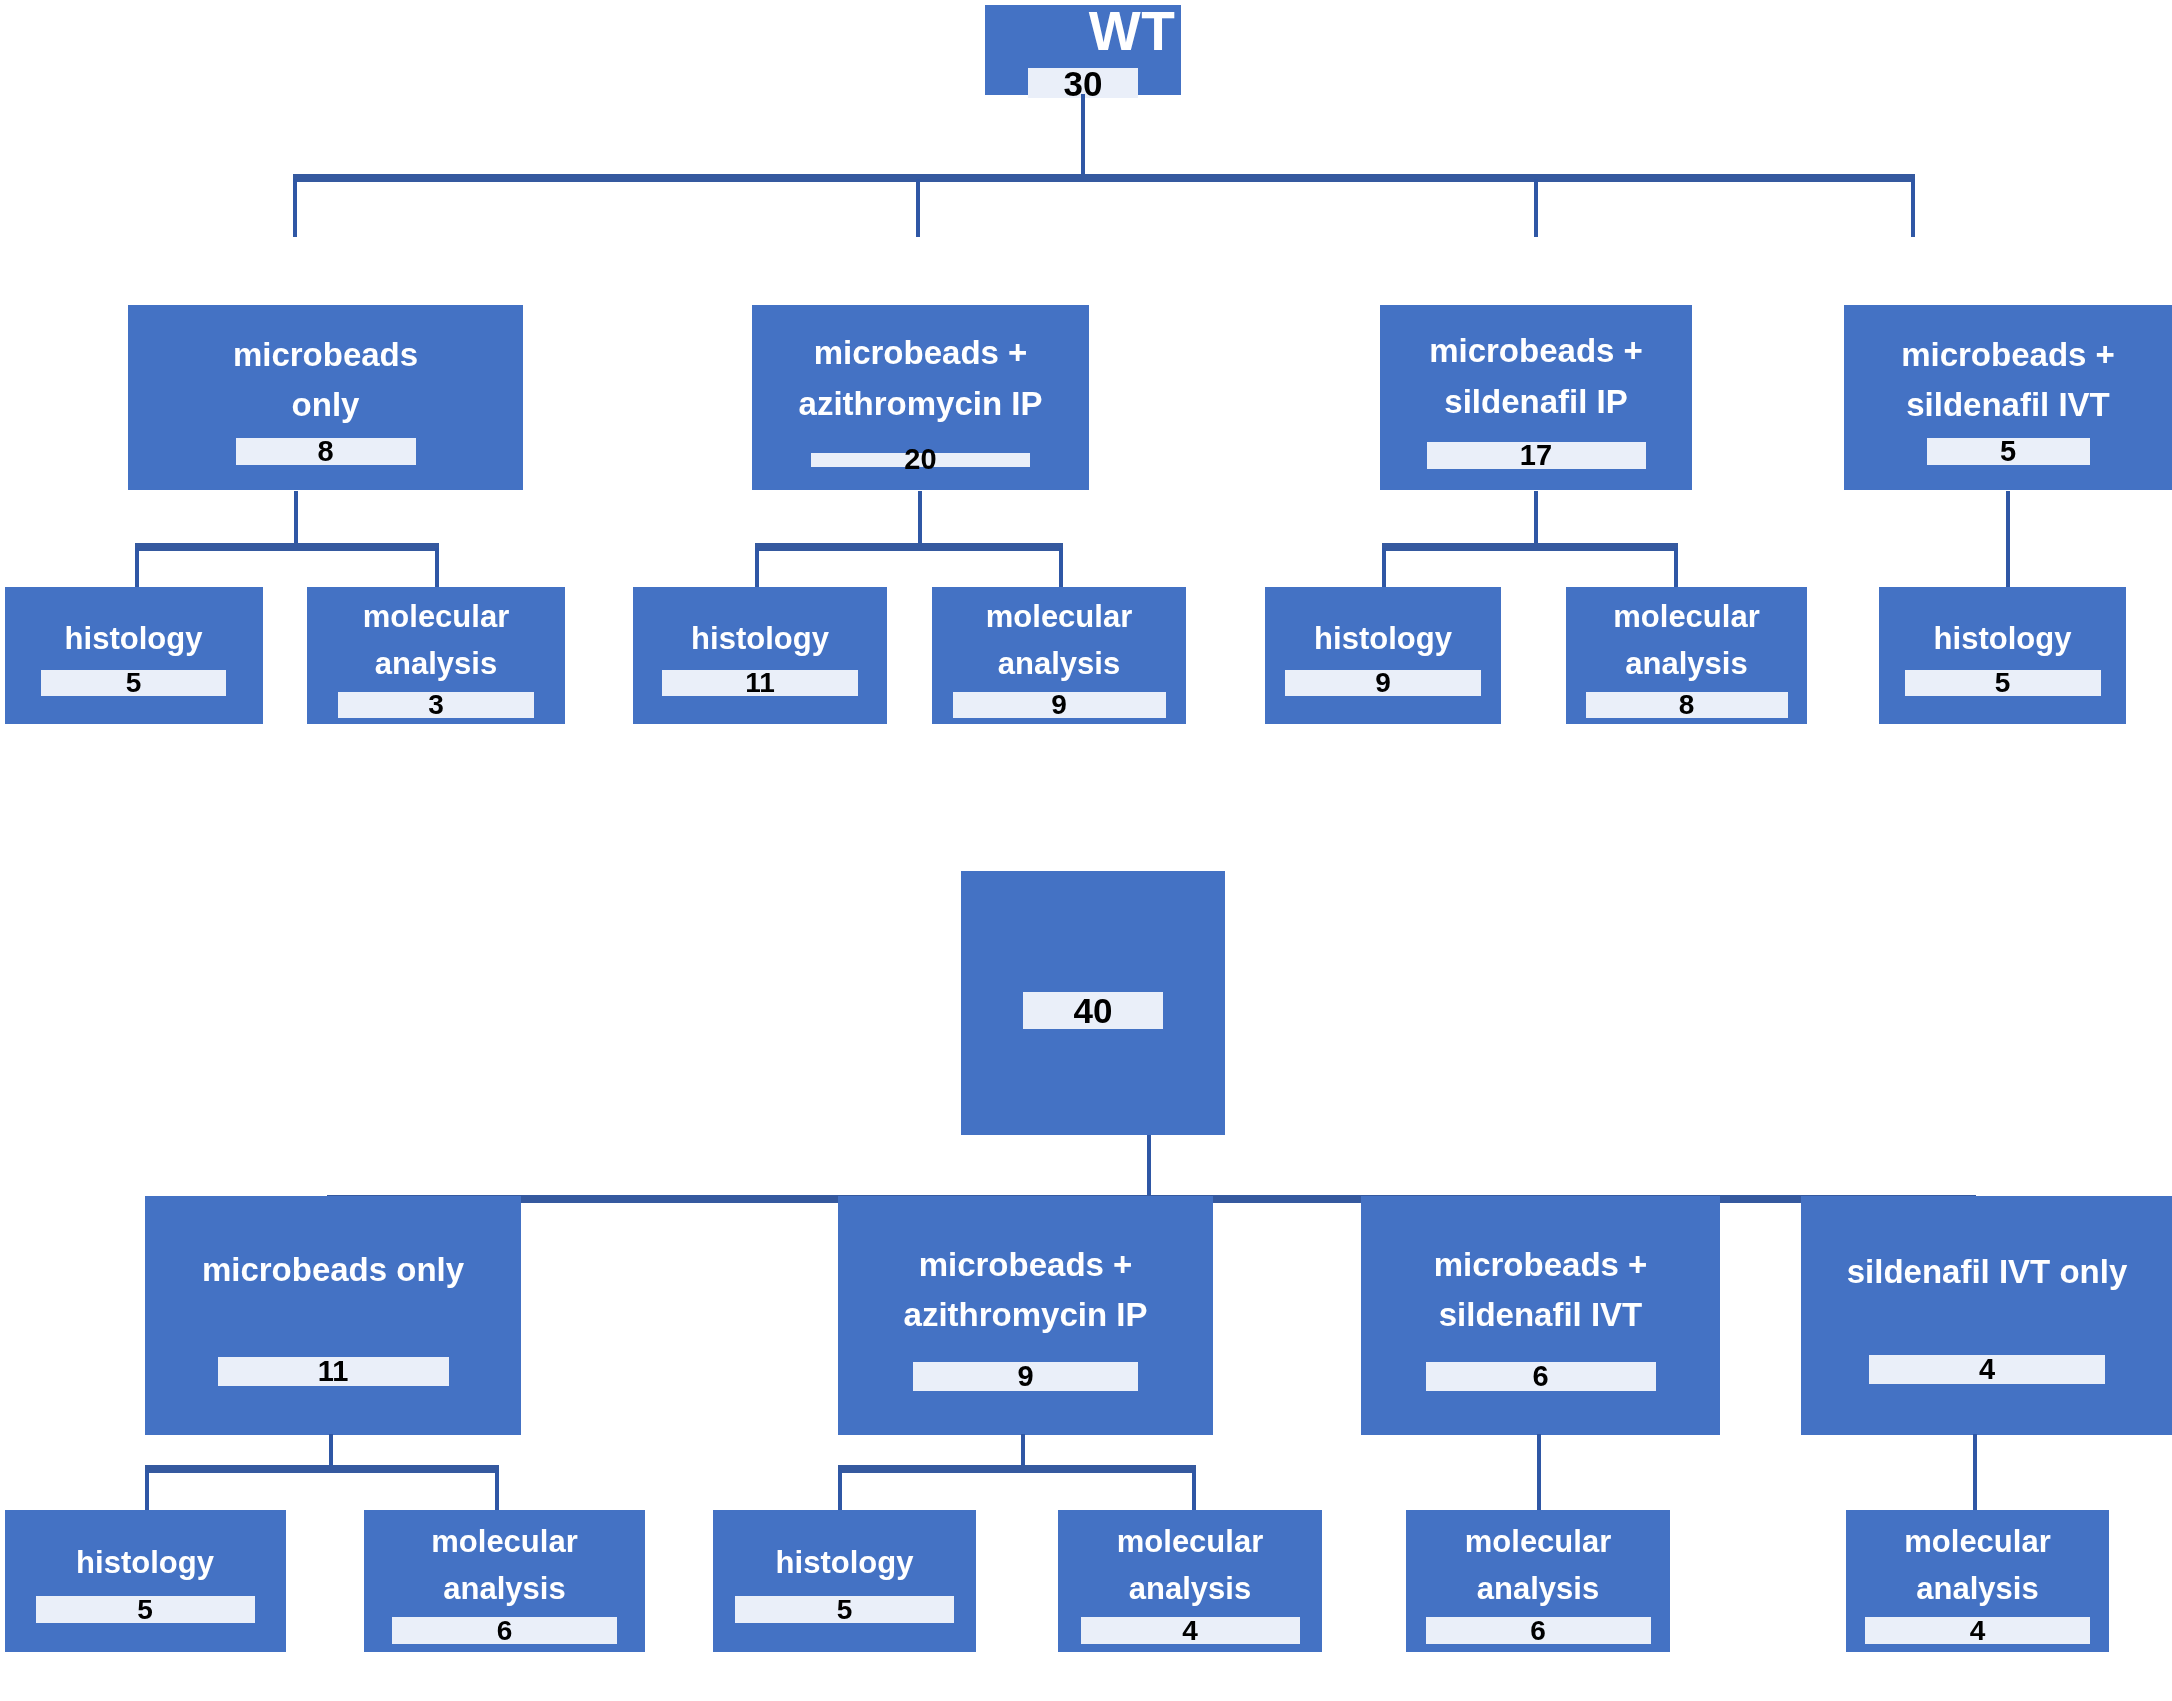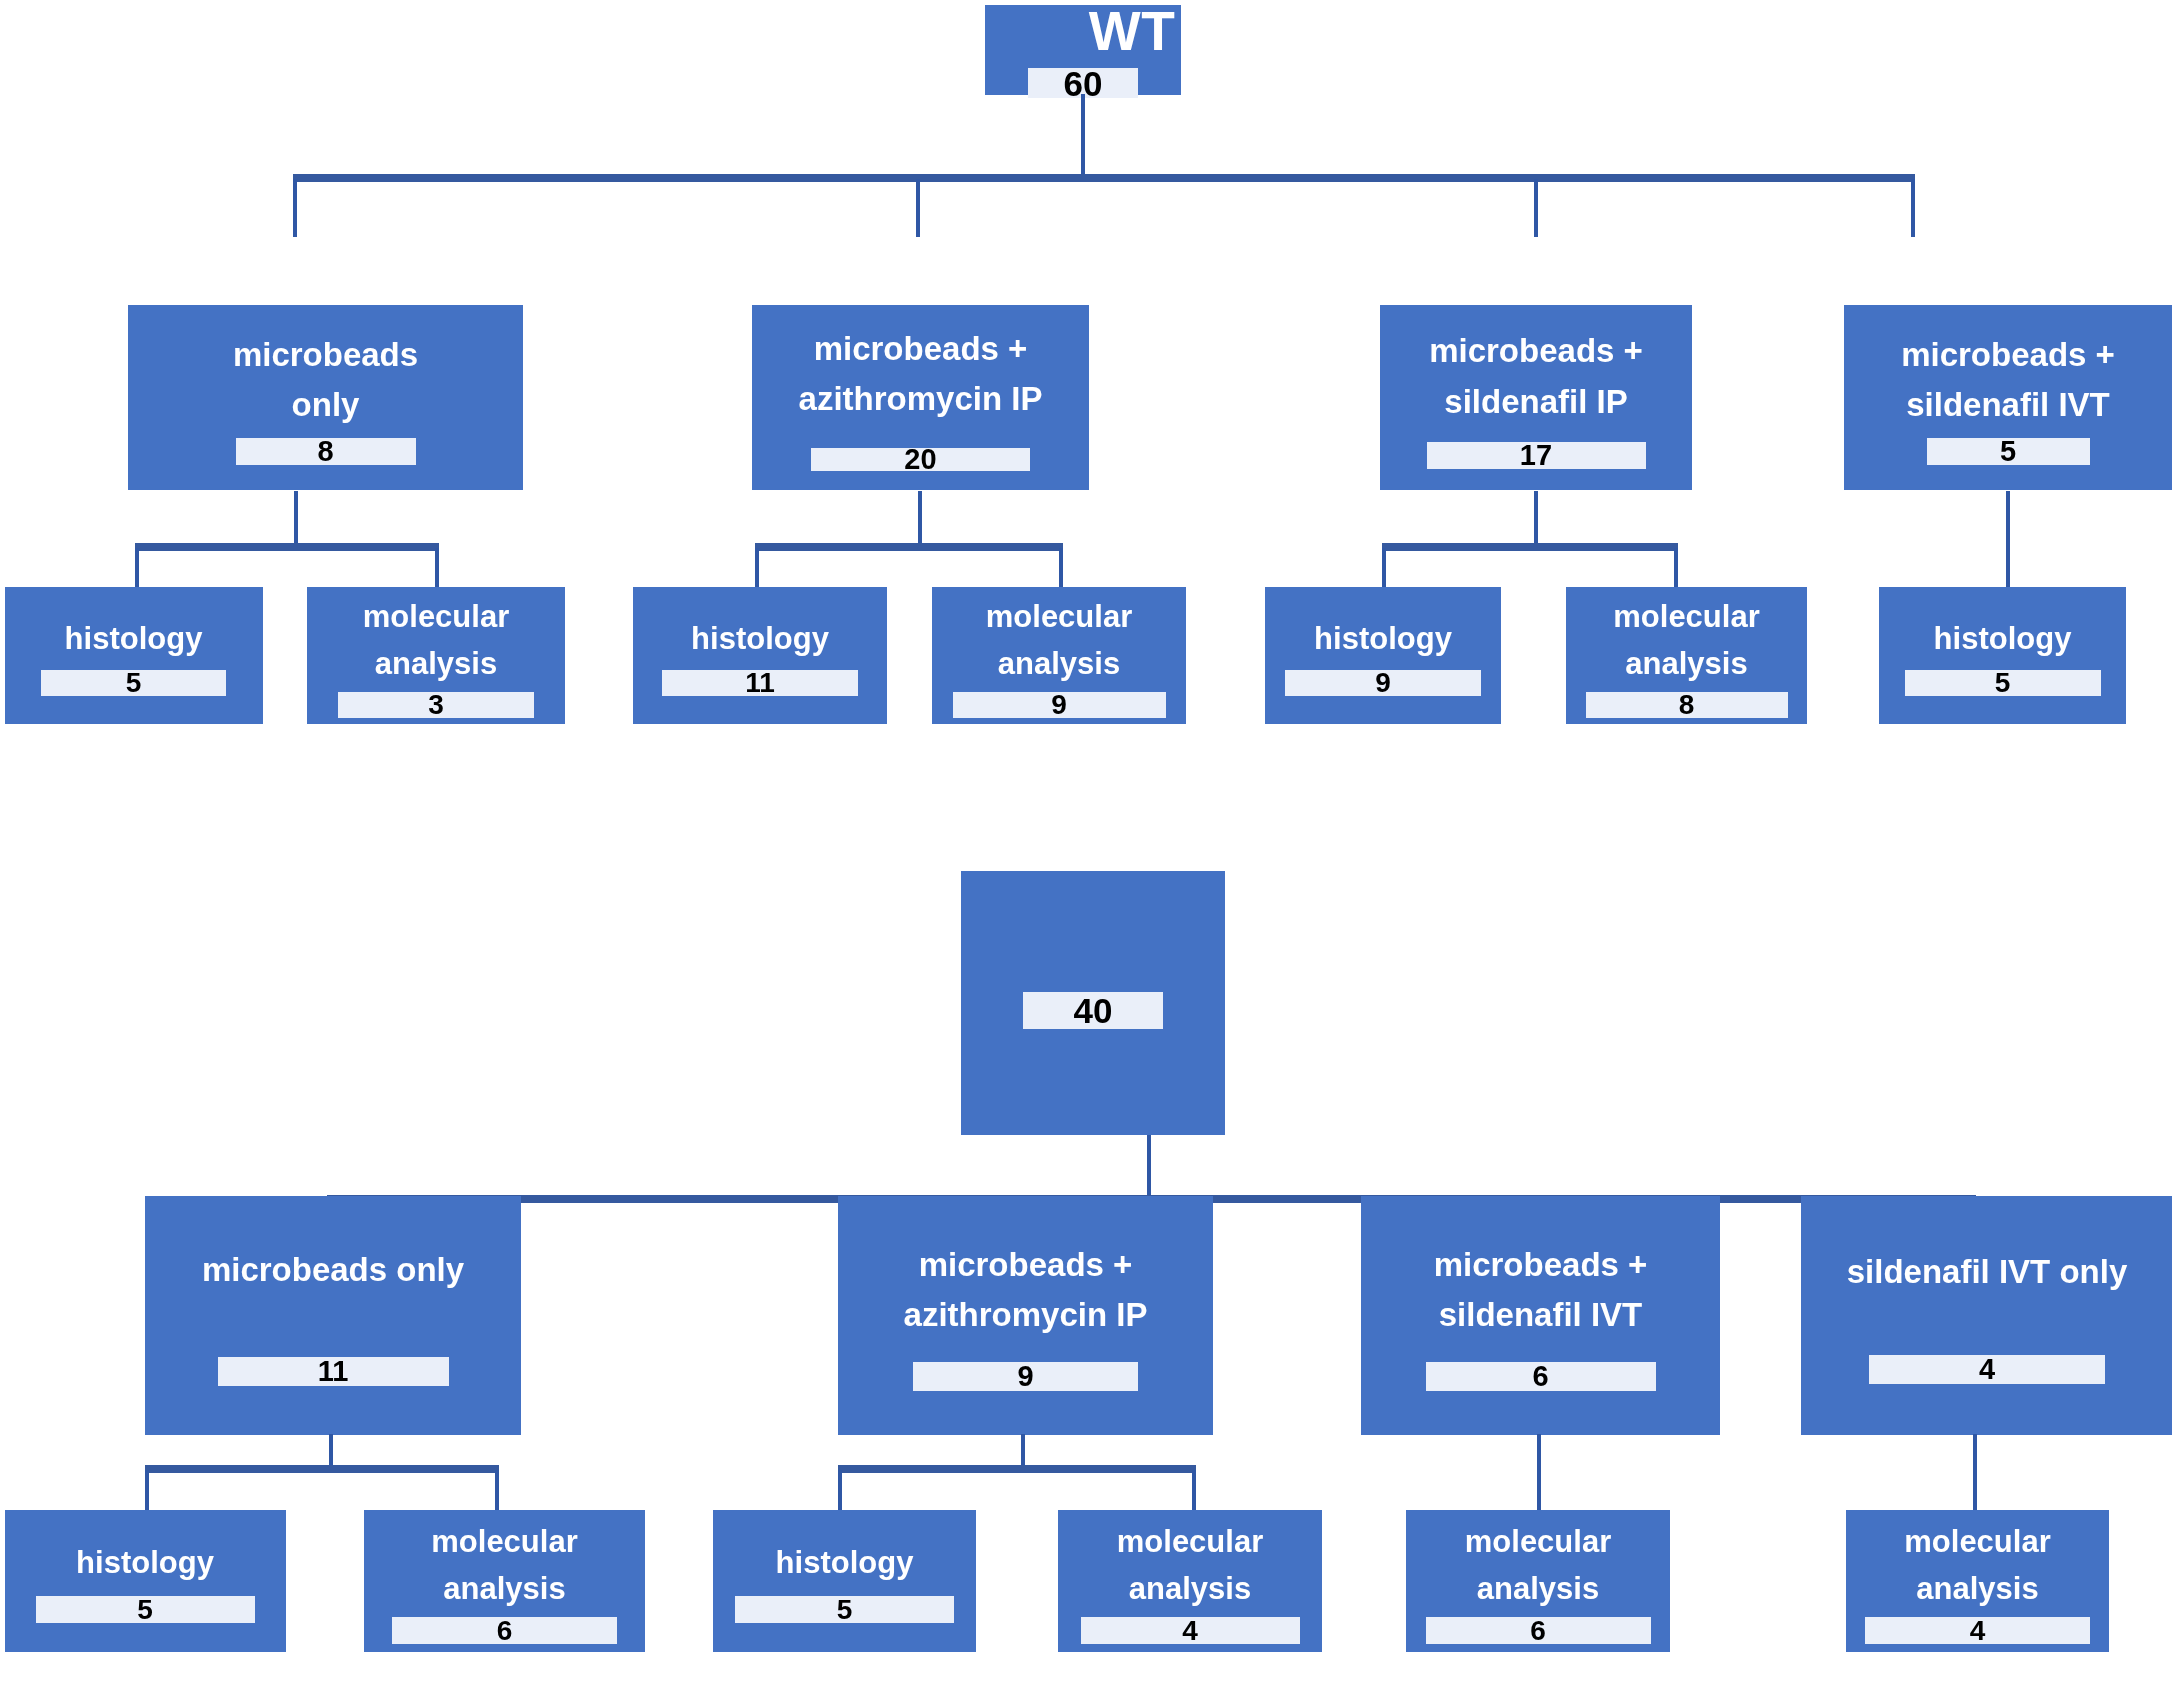--- a/index.html
+++ b/index.html
@@ -64,40 +64,40 @@
 </style>
 </head>
 <body>
 
 <div id="canvas">
 
   <div>
 
     <div class="node root" style="left:985px; top:4.5px; width:196px; height:90px;">
       <div class="node-label">WT</div>
-      <div class="node-count" style="width:110px; height:30px; margin-top:6.7px;">60</div>
+      <div class="node-count" style="width:110px; height:30px; margin-top:6.7px;">30</div>
     </div>
 
     <div class="conn conn-v" style="left:1081px; top:94px; width:3.9px; height:83px;"></div>
     <div class="conn conn-h" style="left:293px; top:174px; width:1622px; height:7.9px;"></div>
     <div class="conn conn-v" style="left:293px; top:179px; width:3.9px; height:58px;"></div>
     <div class="conn conn-v" style="left:916px; top:179px; width:3.9px; height:58px;"></div>
     <div class="conn conn-v" style="left:1534px; top:179px; width:3.9px; height:58px;"></div>
     <div class="conn conn-v" style="left:1911px; top:179px; width:3.9px; height:58px;"></div>
 
     <div class="node lvl2" style="left:128px; top:305px; width:395px; height:185px;">
       <div class="node-label">microbeads
 only</div>
       <div class="node-count" style="width:180px; height:27px; margin-top:7.9px;">8</div>
     </div>
 
     <div class="node lvl2" style="left:752px; top:305px; width:337px; height:185px;">
       <div class="node-label">microbeads +
 azithromycin IP</div>
-      <div class="node-count" style="width:219px; height:23px; margin-top:24px;text-align:center;">20</div>
+      <div class="node-count" style="width:219px; height:14px; margin-top:24px;text-align:center;">20</div>
     </div>
 
     <div class="node lvl2" style="left:1380px; top:305px; width:312px; height:185px;">
       <div class="node-label">microbeads +
 sildenafil IP</div>
       <div class="node-count" style="width:219px; height:27px; margin-top:15px;">17</div>
     </div>
 
     <div class="node lvl2" style="left:1844px; top:305px; width:328px; height:185px;">
       <div class="node-label">microbeads +

